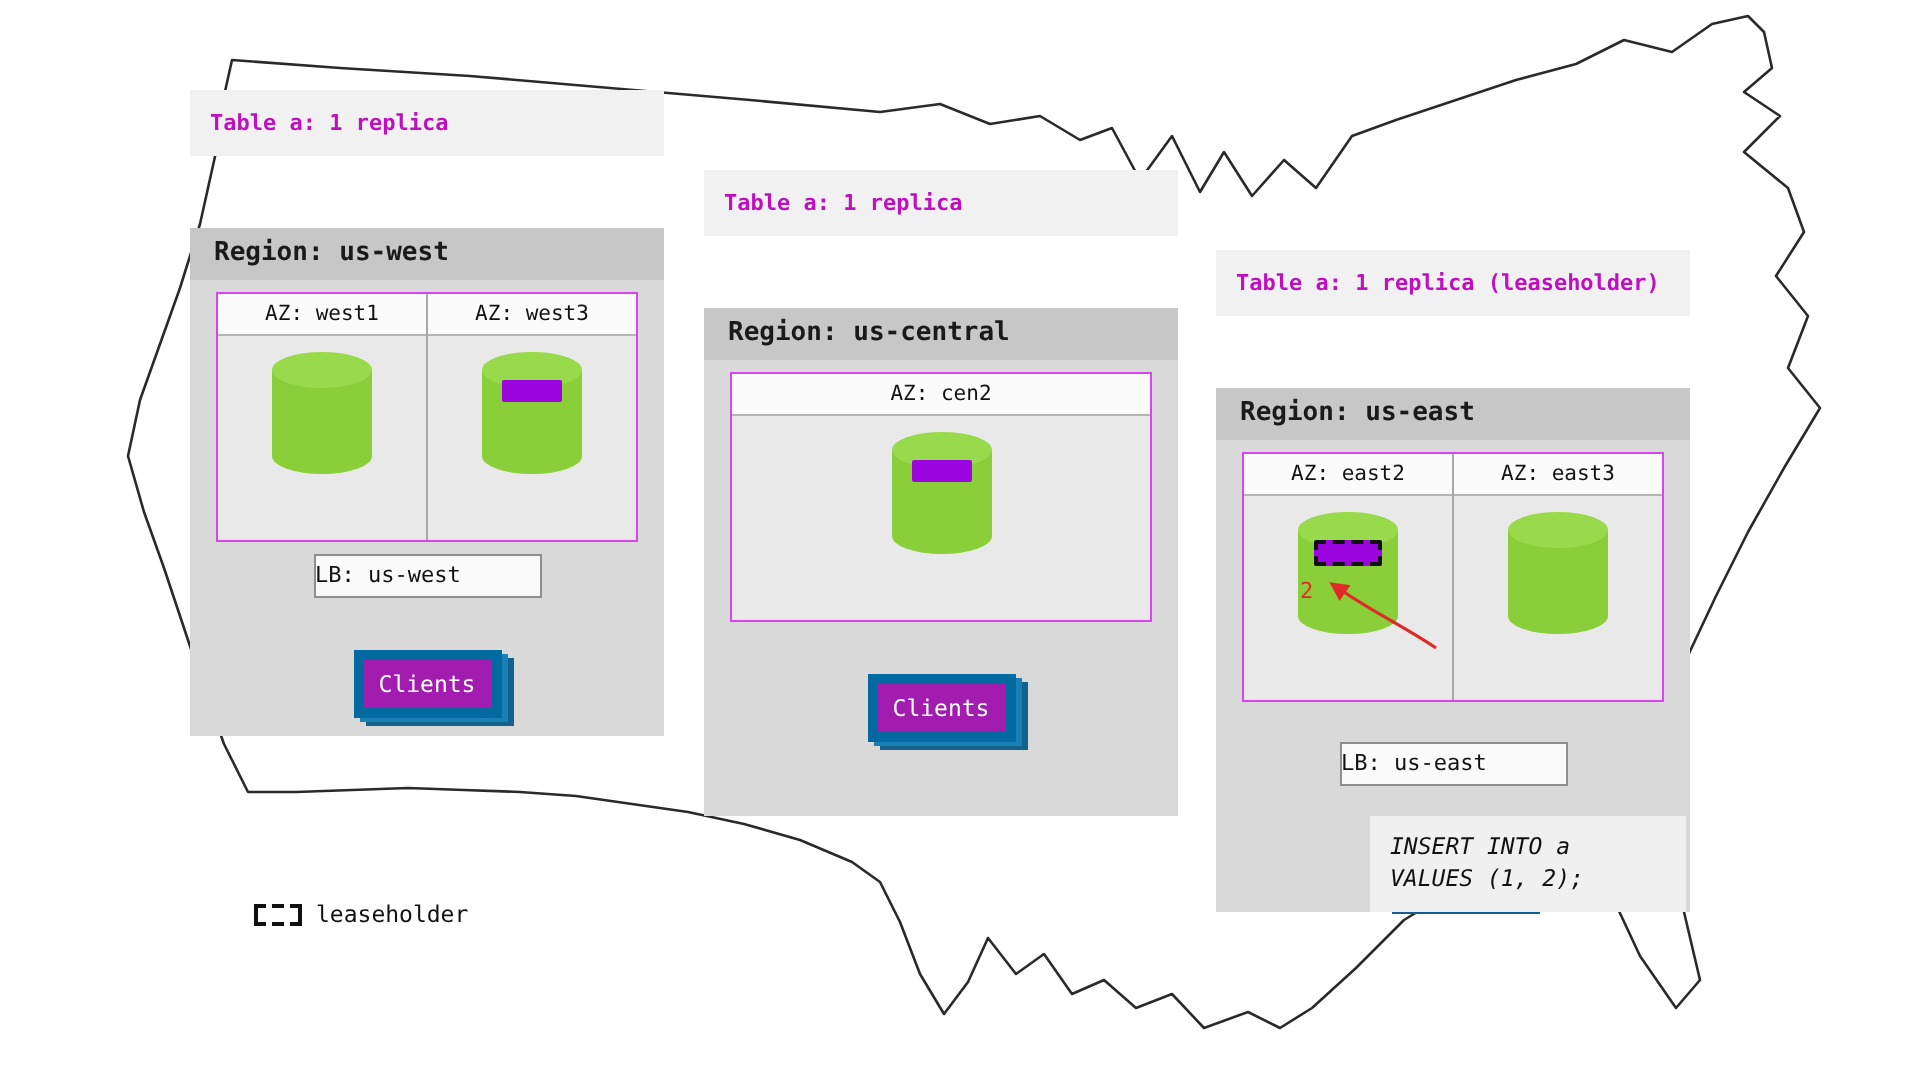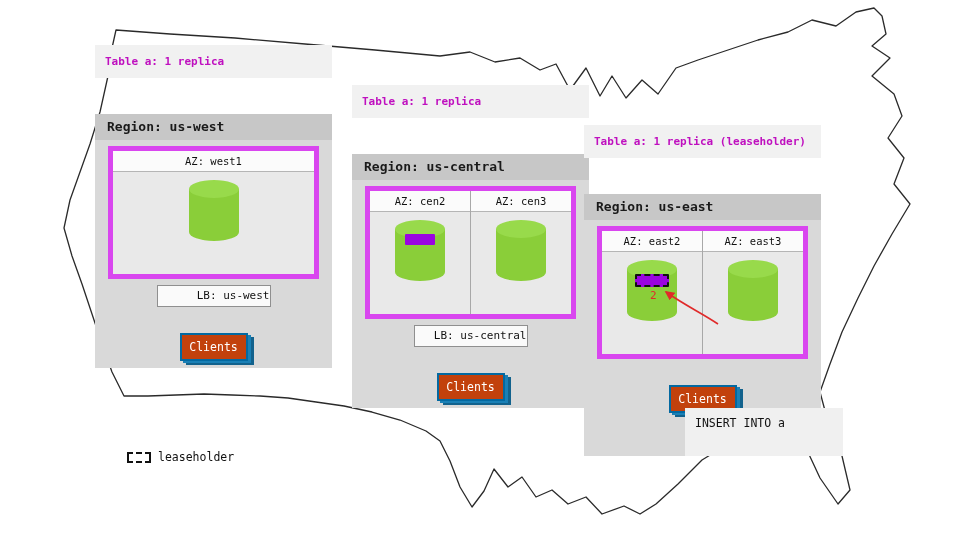--- a/index.html
+++ b/index.html
@@ -6,59 +6,59 @@
   #stage{
     position:relative;width:960px;height:540px;overflow:hidden;background:#ffffff;
     font-family:"DejaVu Sans Mono","Liberation Mono",monospace;
   }
   
   #map-svg{position:absolute;left:0;top:0;width:960px;height:540px;}
   
   .panel{position:absolute;width:237px;}
   .panel-west{left:95px;top:45px;}
   .panel-central{left:352px;top:85px;}
-  .panel-east{left:584px;top:125px;}
+  .panel-east{left:608px;top:125px;}
   .panel-header{
     height:33px;line-height:33px;background:#f1f1f1;color:#bf10bf;
     font-size:11px;font-weight:bold;padding-left:10px;white-space:nowrap;overflow:hidden;
   }
   .panel-body{background:#d9d9d9;box-sizing:border-box;margin-top:36px;}
   .panel-west .panel-body{height:254px;}
   .panel-central .panel-body{height:254px;}
   .panel-east .panel-body{height:262px;}
   .region-band{
     margin-top:6px;height:26px;line-height:26px;background:#c7c7c7;
     font-size:13px;font-weight:bold;padding-left:12px;color:#1a1a1a;white-space:nowrap;
   }
-  .az-row{display:flex;margin:6px 13px 0;border:5px solid #d946ef;background:#e9e9e9;}
+  .az-row{display:flex;margin:6px 13px 0;border:1px solid #d946ef;background:#e9e9e9;}
   .az-cell{flex:1;border-right:1px solid #a8a8a8;min-width:0;}
   .az-cell:last-child{border-right:none;}
   .az-label{
     height:20px;line-height:20px;text-align:center;font-size:10.5px;
     background:#fbfbfb;border-bottom:1px solid #b5b5b5;white-space:nowrap;color:#111;
   }
   .az-area{height:94px;display:flex;justify-content:center;padding-top:8px;}
   
   .cyl{position:relative;width:50px;height:52px;background:#8ace39;
        border-radius:0 0 25px 25px / 0 0 9px 9px;margin-top:9px;}
   .cyl::before{content:"";position:absolute;left:0;top:-9px;width:50px;height:18px;
        border-radius:50%;background:#98da4b;}
   .chip{position:absolute;left:10px;top:5px;width:30px;height:11px;
        background:#9a05e0;z-index:2;border-radius:1px;}
   .chip.leaseholder{left:8px;width:34px;height:13px;border:2px dashed #111;box-sizing:border-box;}
   
   .lb-box{width:112px;margin:6px auto 0;height:20px;line-height:20px;background:#fafafa;
-       border:1px solid #8f8f8f;text-align:right;font-size:11px;color:#111;}
+       border:1px solid #8f8f8f;text-align:left;font-size:11px;color:#111;}
   .panel-east .lb-box{margin-top:20px;}
-  .clients{position:relative;width:64px;height:24px;margin:26px auto 0;background:#c2410c;
-       color:#fff;font-size:11.5px;text-align:center;line-height:24px;border:2px solid #0369a1;
+  .clients{position:relative;width:64px;height:24px;margin:26px auto 0;background:#a21caf;
+       color:#fff;font-size:11.5px;text-align:center;line-height:24px;border:5px solid #0369a1;
        box-shadow:3px 2px 0 #1a80b6, 6px 4px 0 #12628d;}
   
   .sql-note{position:absolute;left:685px;top:408px;width:158px;height:48px;background:#f0f0f0;
-       box-sizing:border-box;padding:7px 10px;font-size:11.5px;line-height:16px;color:#111;}
+       box-sizing:border-box;padding:7px 10px;font-size:11.5px;line-height:16px;color:#111;font-style:italic;}
   
   .legend{position:absolute;left:95px;top:450px;display:flex;align-items:center;margin-left:32px;}
   .legend-swatch{width:24px;height:11px;border:2px dashed #111;background:#fff;box-sizing:border-box;}
   .legend-label{margin-left:7px;font-size:11.5px;color:#111;}
   
   #arrow-svg{position:absolute;left:0;top:0;width:960px;height:540px;pointer-events:none;}
   .step-num{font-family:"DejaVu Sans Mono",monospace;font-size:11px;fill:#e02a2a;}
 </style>
 </head>
 <body>
@@ -83,47 +83,48 @@
     <div class="panel-header">Table a: 1 replica</div>
     <div class="panel-body">
       <div class="region-band">Region: us-west</div>
       <div class="az-row">
         <div class="az-cell">
           <div class="az-label">AZ: west1</div>
           <div class="az-area">
             <div class="cyl"></div>
           </div>
         </div>
+        <div class="az-cell">
+          <div class="az-label">AZ: west3</div>
+          <div class="az-area">
+            <div class="cyl">
+              <div class="chip"></div>
+            </div>
+          </div>
+        </div>
       </div>
       <div class="lb-box">LB: us-west</div>
       <div class="clients">Clients</div>
     </div>
   </div>
 
   <div class="panel panel-central">
     <div class="panel-header">Table a: 1 replica</div>
     <div class="panel-body">
       <div class="region-band">Region: us-central</div>
       <div class="az-row">
         <div class="az-cell">
           <div class="az-label">AZ: cen2</div>
           <div class="az-area">
             <div class="cyl">
               <div class="chip"></div>
             </div>
           </div>
         </div>
-        <div class="az-cell">
-          <div class="az-label">AZ: cen3</div>
-          <div class="az-area">
-            <div class="cyl"></div>
-          </div>
-        </div>
       </div>
-      <div class="lb-box">LB: us-central</div>
       <div class="clients">Clients</div>
     </div>
   </div>
 
   <div class="panel panel-east">
     <div class="panel-header">Table a: 1 replica (leaseholder)</div>
     <div class="panel-body">
       <div class="region-band">Region: us-east</div>
       <div class="az-row">
         <div class="az-cell">
@@ -134,26 +135,28 @@
             </div>
           </div>
         </div>
         <div class="az-cell">
           <div class="az-label">AZ: east3</div>
           <div class="az-area">
             <div class="cyl"></div>
           </div>
         </div>
       </div>
+      <div class="lb-box">LB: us-east</div>
       <div class="clients">Clients</div>
     </div>
   </div>
 
   <div class="sql-note">
     <div>INSERT INTO a</div>
+    <div>VALUES (1, 2);</div>
   </div>
 
   <div class="legend">
     <span class="legend-swatch"></span>
     <span class="legend-label">leaseholder</span>
   </div>
 
   <svg id="arrow-svg" viewBox="0 0 960 540">
     <defs>
       <marker id="arrh" markerWidth="7" markerHeight="7" refX="5" refY="3" orient="auto">

